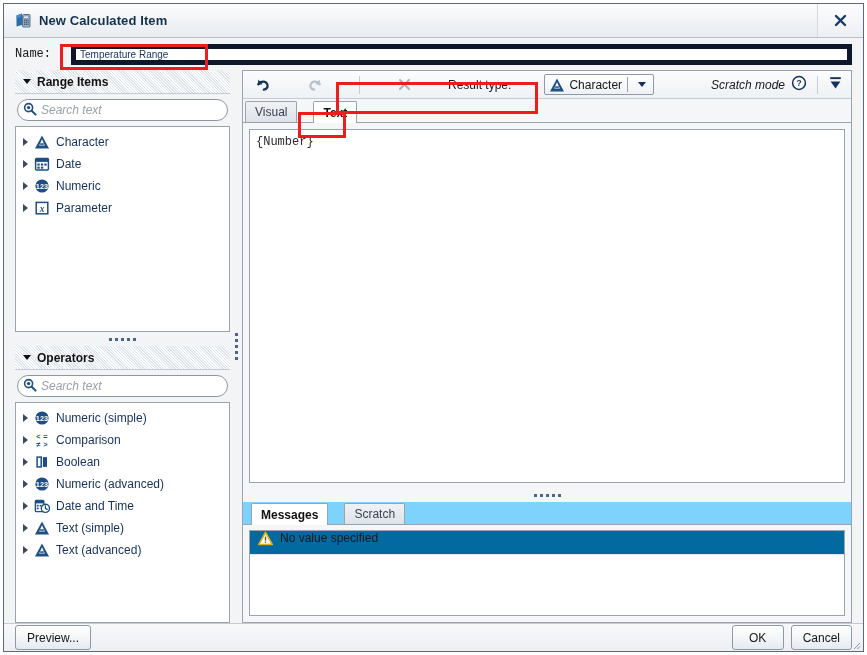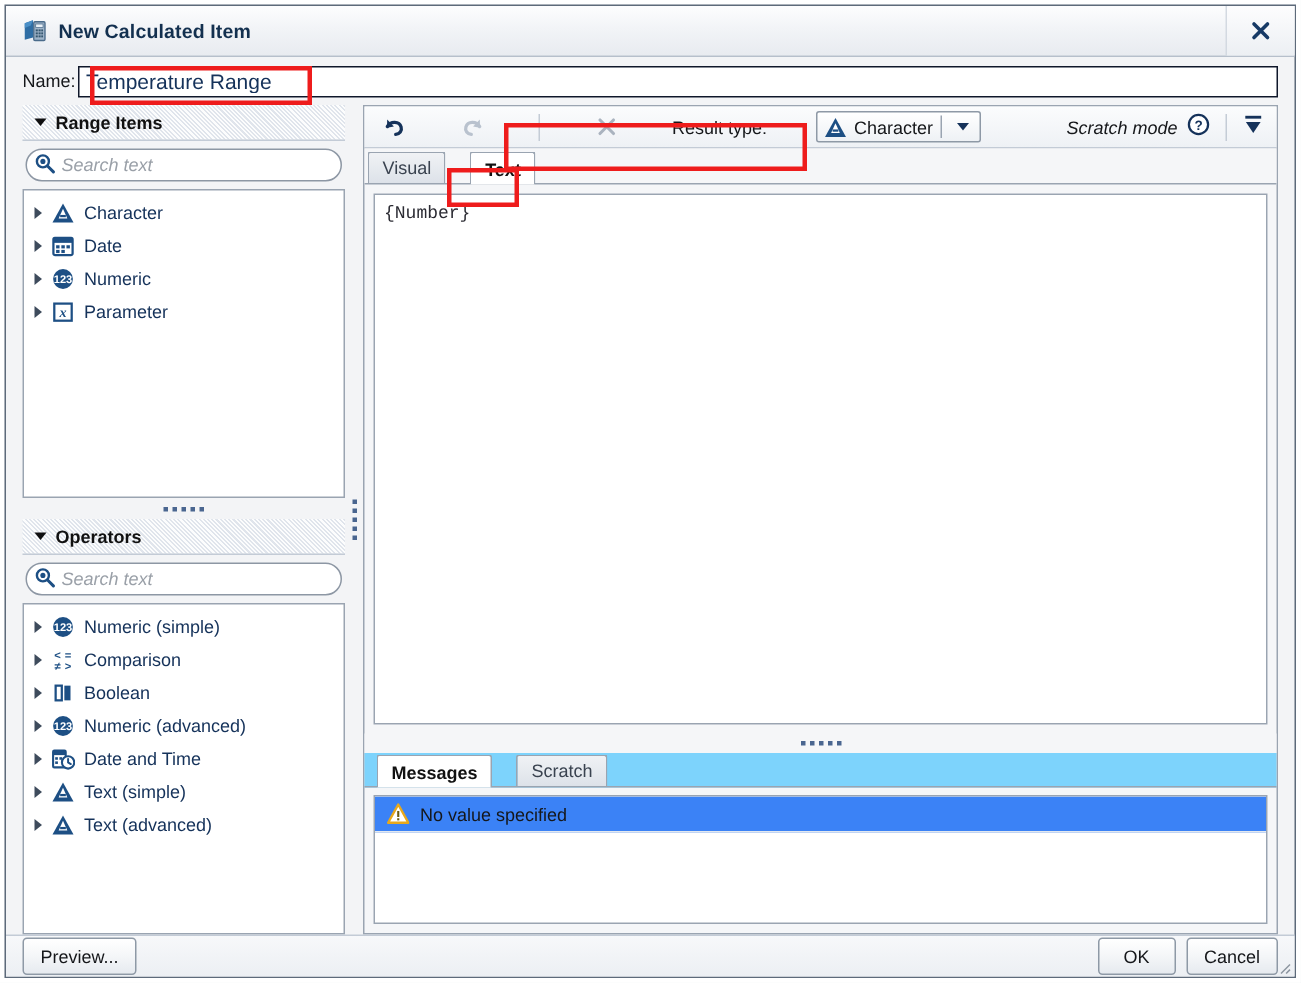--- a/index.html
+++ b/index.html
@@ -48,27 +48,27 @@
   }
   .close-btn svg { display:block; }
 
   
   .name-row {
     height: 32px; flex: none;
     display: flex; align-items: center;
     padding: 0 11px;
     position: relative;
   }
-  .name-label { font-size: 12px; margin-right: 2px; color:#15171a; }
+  .name-label { font-size: 12px; margin-right: 20px; color:#15171a;font-family:Liberation Mono, monospace; }
   .name-input {
     flex: 1; height: 21px;
-    border: 1px solid #0f172a;
+    border: 5px solid #0f172a;
     background: #fff;
     font-family: "Liberation Sans", sans-serif;
-    font-size: 14px;
+    font-size: 10px;
     color: #15325a;
     padding: 0 4px;
     outline: none;
   }
 
   
   .body {
     flex: 1;
     display: flex;
     padding: 0 11px 0 11px;
@@ -280,24 +280,24 @@
     background: #7dd3fc;
   }
   .msg-body { flex: 1; padding: 5px 6px 6px 6px; display: flex; }
   .msg-list {
     flex: 1;
     border: 1px solid #9aa4b1;
     background: #fff;
     overflow: auto;
   }
   .msg-row {
-    display: flex; align-items: center;
+    display: flex; 
     height: 24px;
     padding-left: 8px;
-    background: #3b82f6;
+    background: #0369a1;
     border-bottom: 1px solid #e3e8ee;
     font-size: 12px; color: #15171a;
   }
   .warn-icon { width: 15px; height: 15px; flex:none; margin-right: 7px; }
 
   
   .footer {
     height: 28px; flex: none;
     display: flex; align-items: center;
     padding: 0 11px;

